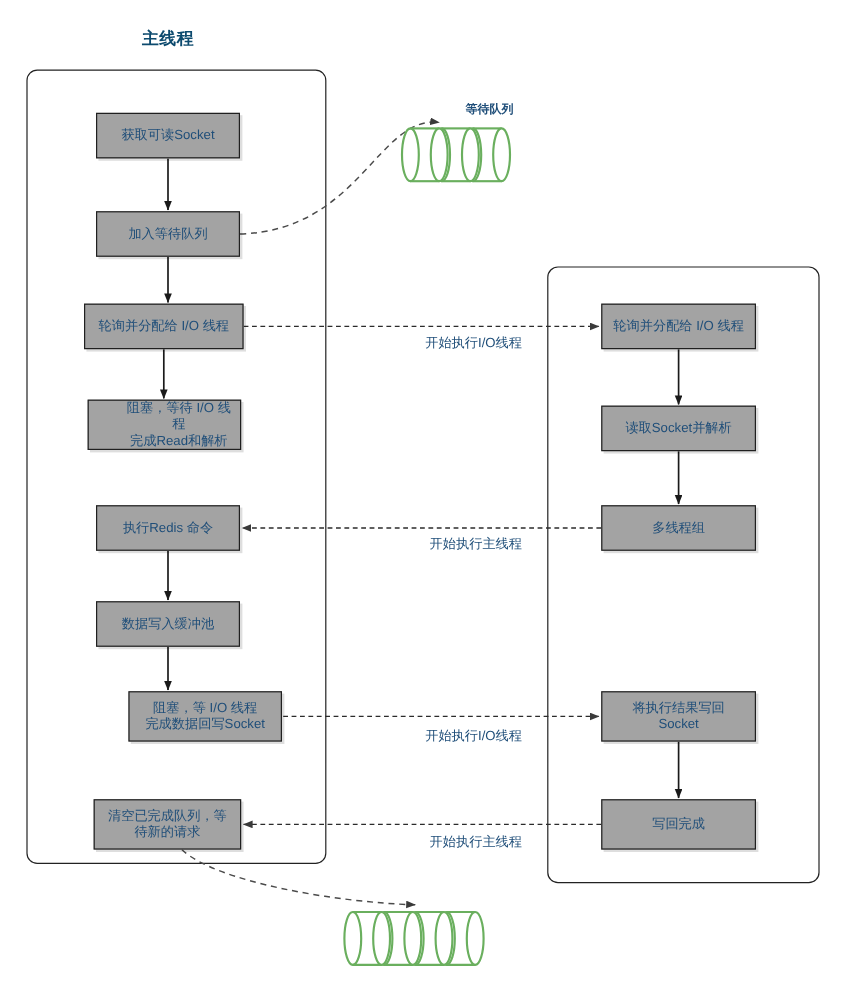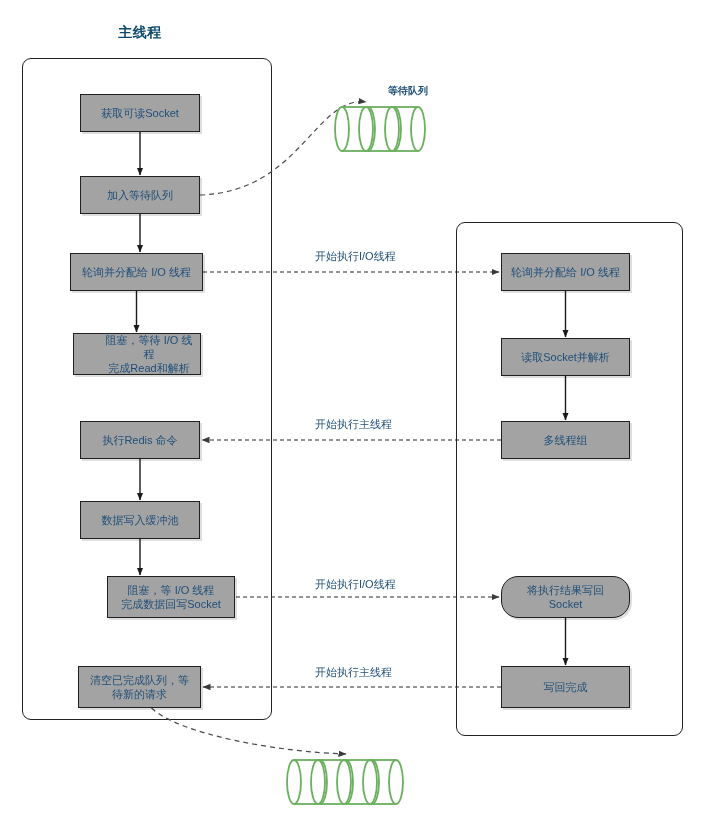--- a/index.html
+++ b/index.html
@@ -49,21 +49,22 @@
     justify-content: center;
     box-shadow: 2px 2px 0 rgba(0,0,0,0.13);
     padding: 2px 4px;
     white-space: pre-line;
   }
   .edge-label {
     position: absolute;
     color: #1F4E79;
     font-size: 11px;
     white-space: nowrap;
-    text-align: left;
+    text-align: right;
+    margin-top: 29px;
   }
   .queue-title {
     position: absolute;
     color: #1F4E79;
     font-size: 10px;
     font-weight: bold;
     white-space: nowrap;
   }
 </style>
 </head>
@@ -141,21 +142,21 @@
 完成Read和解析</div>
       <div class="node" style="left: 80px; top: 421px; width: 120px; height: 38px;">执行Redis 命令</div>
       <div class="node" style="left: 80px; top: 501px; width: 120px; height: 38px;">数据写入缓冲池</div>
       <div class="node" style="left: 73px; top: 576px; width: 128px; height: 42px; margin-left: 34px;">阻塞，等 I/O 线程
 完成数据回写Socket</div>
       <div class="node" style="left: 78px; top: 666px; width: 123px; height: 42px;">清空已完成队列，等
 待新的请求</div>
       <div class="node" style="left: 501px; top: 253px; width: 129px; height: 38px;">轮询并分配给 I/O 线程</div>
       <div class="node" style="left: 501px; top: 338px; width: 129px; height: 38px;">读取Socket并解析</div>
       <div class="node" style="left: 501px; top: 421px; width: 129px; height: 38px;">多线程组</div>
-      <div class="node" style="left: 501px; top: 576px; width: 129px; height: 42px; border-radius: 17px;">将执行结果写回
+      <div class="node" style="left: 501px; top: 576px; width: 129px; height: 42px;">将执行结果写回
 Socket</div>
       <div class="node" style="left: 501px; top: 666px; width: 129px; height: 42px;">写回完成</div>
     </div>
 
   <div id="labels-layer">
       <div class="edge-label" style="left: 315px; top: 249px; width: 120px;">开始执行I/O线程</div>
       <div class="edge-label" style="left: 315px; top: 417px; width: 120px;">开始执行主线程</div>
       <div class="edge-label" style="left: 315px; top: 577px; width: 120px;">开始执行I/O线程</div>
       <div class="edge-label" style="left: 315px; top: 665px; width: 120px;">开始执行主线程</div>
     </div>

